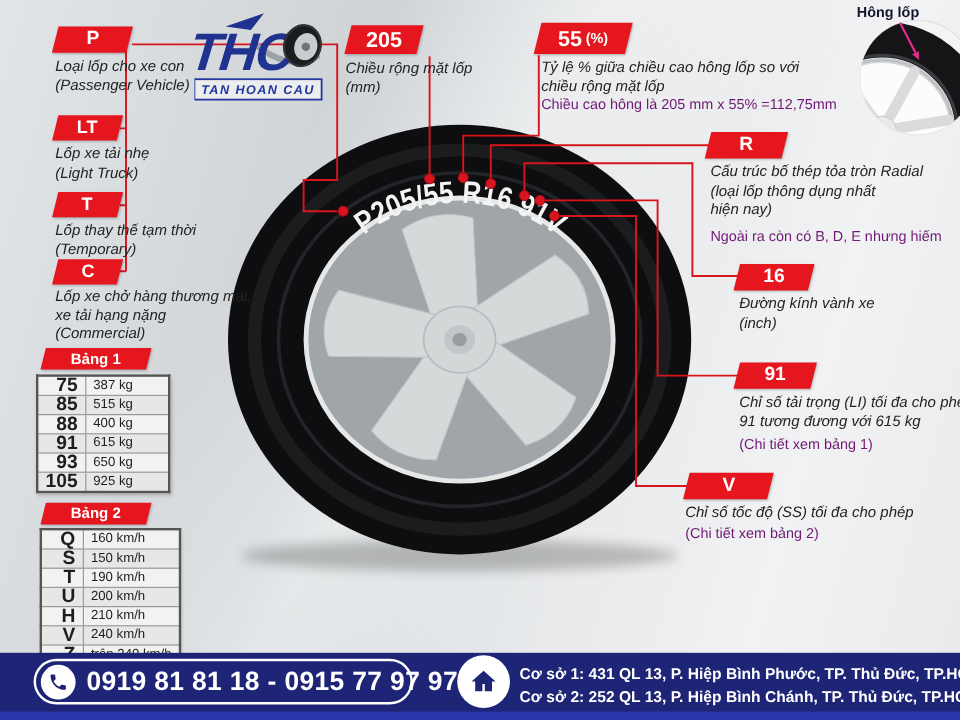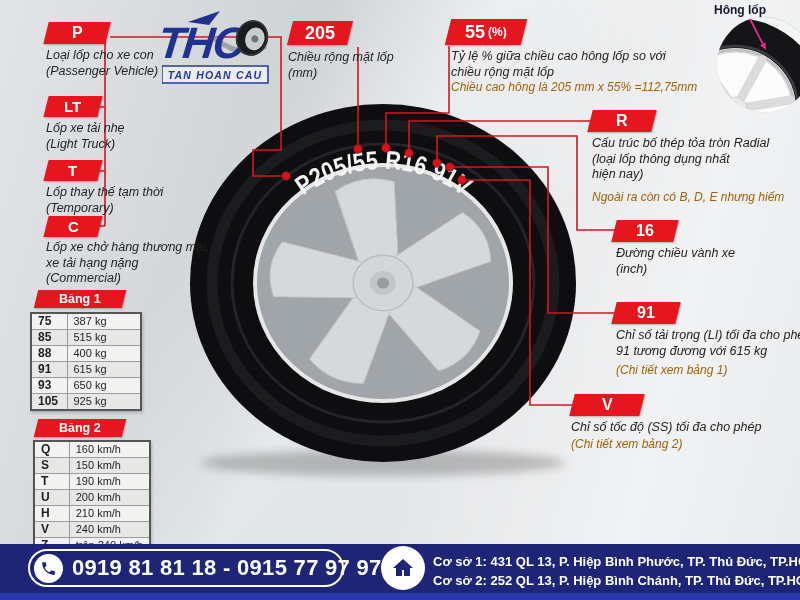--- a/index.html
+++ b/index.html
@@ -14,26 +14,26 @@
     background:linear-gradient(118deg, rgba(255,255,255,0) 28%, rgba(255,255,255,.45) 45%, rgba(255,255,255,.12) 60%, rgba(255,255,255,0) 75%); }
   #overlay { position:absolute; left:0; top:0; }
 
   .badge { position:absolute; background:#e6161f; color:#fff; font-weight:bold;
     transform:skewX(-14deg); display:flex; align-items:center; justify-content:center;
     box-shadow:1px 1px 2px rgba(0,0,0,.25); }
   .badge > span { transform:skewX(14deg); display:block; line-height:1; }
   .badge .pct { font-size:12px; margin-left:3px; position:relative; top:-2px; }
 
   .txt { position:absolute; font-size:12.5px; line-height:15.5px; color:#222;font-style:italic; }
-  .note { position:absolute; font-size:12px; line-height:14px; font-style:italic; color:#a16207; }
+  .note { position:absolute; font-size:12px; line-height:14px; color:#701a75; }
 
   .tbl { position:absolute; border-collapse:collapse; background:#f2f2f1;
     border:2px solid #555; box-shadow:1px 2px 3px rgba(0,0,0,.2); }
   .tbl td { border:1px solid #9a9a9a; font-size:11px; line-height:11px; padding:2px 6px; white-space:nowrap; }
-  .tbl tr td:first-child { text-align:left; font-weight:bold; font-size:12px; width:36px; }
+  .tbl tr td:first-child { text-align:right; font-weight:bold; font-size:16px; width:36px; }
   .tbl tr:nth-child(even) { background:#e7e7e6; }
 
   .logo { position:absolute; left:162px; top:8px; width:110px; height:78px; }
 
   .sidewall-label { position:absolute; left:714px; top:3px; font-size:12px; font-weight:bold; color:#14142e; }
 
   .footer { position:absolute; left:0; top:544px; width:800px; height:56px; background:#1e2576; }
   .footer-strip { position:absolute; left:0; bottom:0; width:100%; height:7px; background:#2b38ad; }
   .phone-pill { position:absolute; left:28px; top:5px; width:316px; height:38px;
     border:2.5px solid #fff; border-radius:24px; display:flex; align-items:center;text-align:right; }
@@ -198,21 +198,21 @@
   <div>Cấu trúc bố thép tỏa tròn Radial</div>
   <div>(loại lốp thông dụng nhất</div>
   <div>hiện nay)</div>
 </div>
 <div class="note" style="left:592px;top:190px;width:200px">Ngoài ra còn có B, D, E nhưng hiếm</div>
 
 <div class="badge" style="left:614px;top:220px;width:62px;height:22px;font-size:16px">
     <span>16</span>
   </div>
 <div class="txt" style="left:616px;top:246px;width:170px">
-  <div>Đường chiều vành xe</div>
+  <div>Đường kính vành xe</div>
   <div>(inch)</div>
 </div>
 
 <div class="badge" style="left:614px;top:302px;width:64px;height:22px;font-size:16px">
     <span>91</span>
   </div>
 <div class="txt" style="left:616px;top:328px;width:200px">
   <div>Chỉ số tải trọng (LI) tối đa cho phép</div>
   <div>91 tương đương với 615 kg</div>
 </div>

